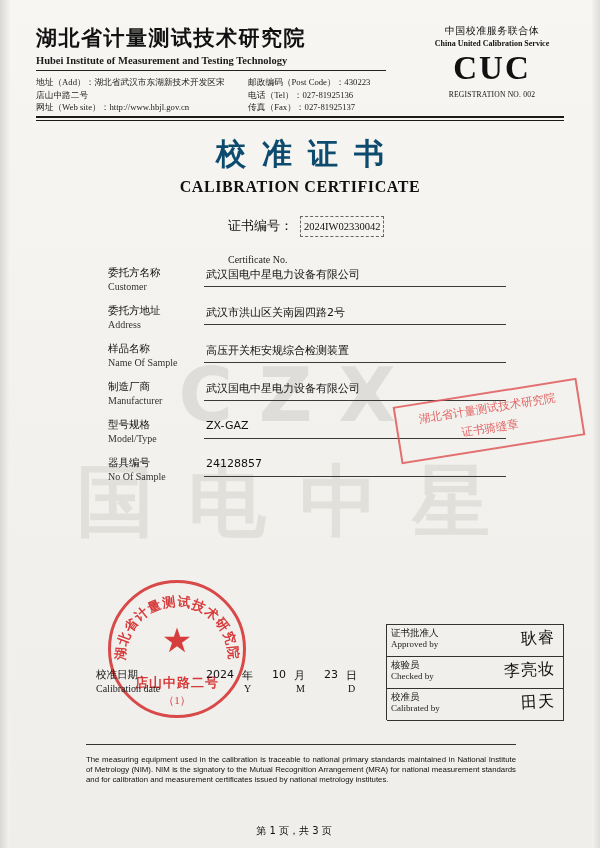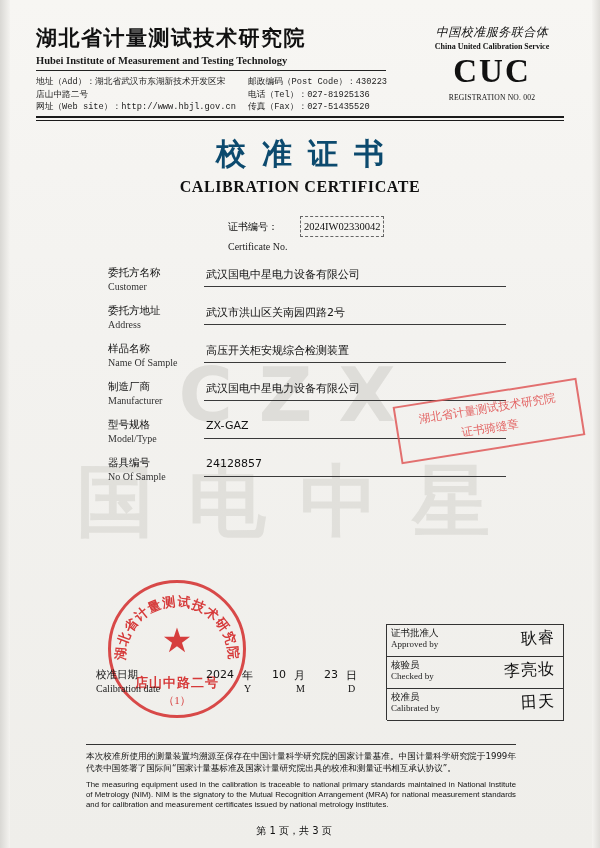--- a/index.html
+++ b/index.html
@@ -70,30 +70,30 @@
     color:#1a1a1a;
     margin-top:3px;
     white-space:nowrap;
   }
   .hdr-rule{
     position:absolute;left:0;top:46px;width:350px;height:1px;background:#222;
   }
   .contact{
     position:absolute;left:0;top:52px;width:360px;
     font-size:8.7px;line-height:12.6px;color:#1c1c1c;
-    font-family:Liberation Mono, monospace;
+    font-family:Liberation Serif, serif;
   }
   .contact .row{display:flex;white-space:nowrap;}
   .contact .c1{width:215px;}
   .contact .c2{width:150px;}
 
   .hdr-right{position:absolute;left:376px;top:0;width:160px;text-align:center;}
   .cuc-cn{
     font-family:"DejaVu Sans", sans-serif;
-    font-size:12px;color:#111;letter-spacing:.5px;white-space:nowrap;font-style:italic;
+    font-size:10px;color:#111;letter-spacing:.5px;white-space:nowrap;
   }
   .cuc-en{
     font-size:8px;font-weight:bold;color:#111;margin-top:1px;white-space:nowrap;
     font-family:"Liberation Serif", serif;
   }
   .cuc-big{
     font-family:"Liberation Serif", serif;
     font-weight:bold;font-size:33px;letter-spacing:2px;color:#111;
     margin-top:4px;line-height:1;
   }
@@ -120,33 +120,33 @@
     position:absolute;left:0;right:0;top:178px;text-align:center;
     font-family:"Liberation Serif", serif;
     font-weight:bold;font-size:16px;letter-spacing:.6px;color:#111;
   }
 
   
   .cert-no{
     position:absolute;left:228px;top:216px;width:300px;
   }
   .cert-no .lbl-cn{
-    font-family:"DejaVu Sans", sans-serif;font-size:10px;color:#111;
+    font-family:"DejaVu Sans", sans-serif;font-size:13px;color:#111;
     display:inline-block;width:72px;
   }
   .cert-no .lbl-en{
     font-family:"Liberation Serif", serif;font-size:10px;color:#222;
     display:inline-block;width:72px;
   }
   .cert-no .val{
     font-family:"Liberation Serif", serif;font-size:10.5px;color:#111;
     border:1px dashed #666;padding:4px 3px;
   }
   .cert-no .line1{white-space:nowrap;}
-  .cert-no .line2{white-space:nowrap;margin-top:2px;}
+  .cert-no .line2{white-space:nowrap;margin-top:14px;}
 
   
   .fields{position:absolute;left:108px;top:266px;width:400px;}
   .field{position:relative;height:38px;}
   .field .labels{position:absolute;left:0;top:0;width:92px;}
   .field .l-cn{
     font-family:"DejaVu Sans", sans-serif;font-size:10.5px;color:#111;white-space:nowrap;
   }
   .field .l-en{
     font-family:"Liberation Serif", serif;font-size:10px;color:#333;margin-top:1px;white-space:nowrap;
@@ -295,21 +295,21 @@
           <div class="row">
             <span class="c1"><span>地址（Add）：</span><span>湖北省武汉市东湖新技术开发区宋</span></span>
             <span class="c2"><span>邮政编码（Post Code）：</span><span>430223</span></span>
           </div>
           <div class="row">
             <span class="c1"><span>店山中路二号</span></span>
             <span class="c2"><span>电话（Tel）：</span><span>027-81925136</span></span>
           </div>
           <div class="row">
             <span class="c1"><span>网址（Web site）：</span><span>http://www.hbjl.gov.cn</span></span>
-            <span class="c2"><span>传真（Fax）：</span><span>027-51435520</span></span>
+            <span class="c2"><span>传真（Fax）：</span><span>027-81925137</span></span>
           </div>
         </div>
       </div>
 
       <div class="hdr-right">
         <div class="cuc-cn">中国校准服务联合体</div>
         <div class="cuc-en">China United Calibration Service</div>
         <div class="cuc-big">CUC</div>
         <div class="cuc-reg">REGISTRATION NO. 002</div>
       </div>
@@ -439,19 +439,18 @@
         <div class="lbl">
           <div class="s-cn">校准员</div>
           <div class="s-en">Calibrated by</div>
         </div>
         <div class="hand">田天</div>
       </div>
     </div>
 
     <div class="foot-rule"></div>
     <div class="footer">
-      <div class="f-cn">本次校准所使用的测量装置均溯源至保存在中国计量科学研究院的国家计量基准。中国计量科学研究院于1999年代表中国签署了国际间“国家计量基标准及国家计量研究院出具的校准和测量证书相互承认协议”。</div>
       <div class="f-en">The measuring equipment used in the calibration is traceable to national primary standards maintained in National Institute of Metrology (NIM). NIM is the signatory to the Mutual Recognition Arrangement (MRA) for national measurement standards and for calibration and measurement certificates issued by national metrology institutes.</div>
     </div>
     <div class="pageno">第 1 页，共 3 页</div>
 
   </div>
 </div>
 
 </body></html>

